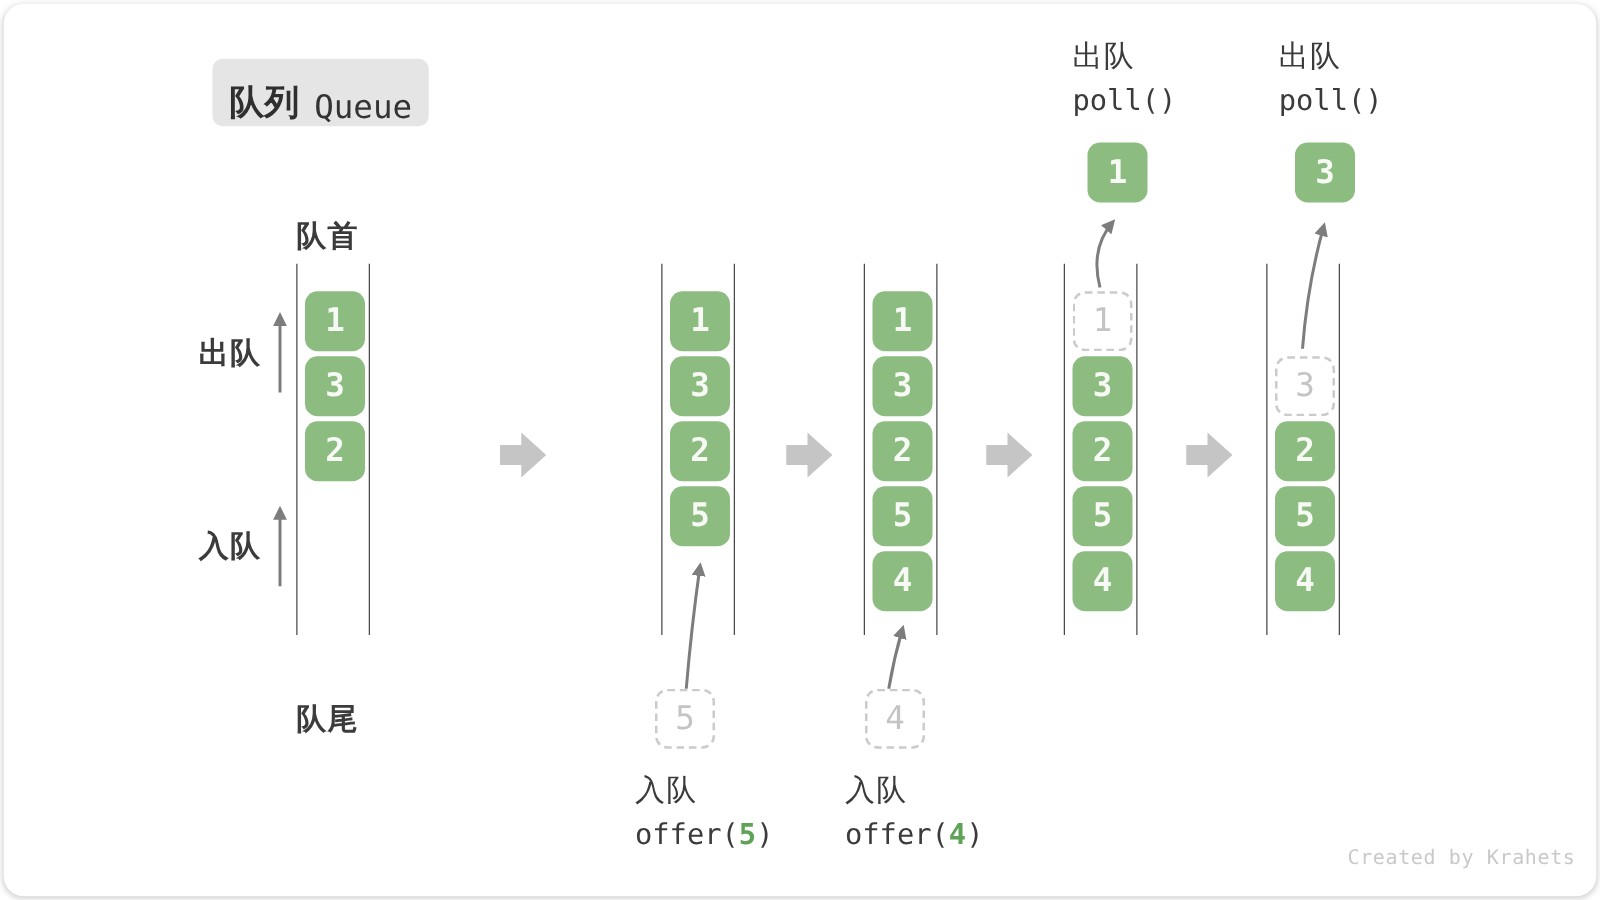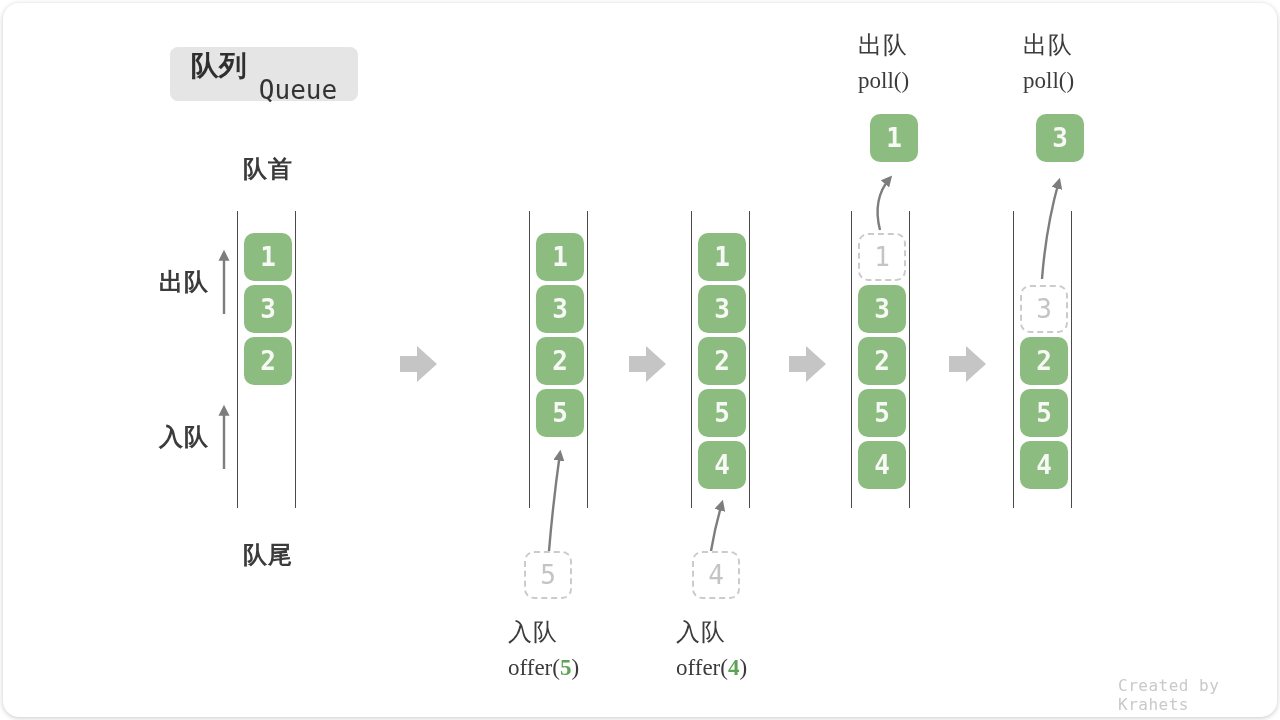--- a/index.html
+++ b/index.html
@@ -8,42 +8,42 @@
     --badge-bg:#E5E5E5; --arg-green:#5FA357; --watermark-gray:#C9C9C9;
   }
   *{margin:0;padding:0;box-sizing:border-box;}
   html,body{width:1280px;height:720px;background:#fff;overflow:hidden;
     font-family:"Liberation Sans","DejaVu Sans",sans-serif;}
   .canvas{position:absolute;inset:3px;background:#fff;border-radius:16px;
     box-shadow:0 1px 5px rgba(0,0,0,0.22);}
   .abs{position:absolute;}
   svg.overlay{position:absolute;left:0;top:0;width:1277px;height:714px;pointer-events:none;}
 
-  .title-badge{left:167px;top:44px;width:188px;height:54px;background:var(--badge-bg);
-    border-radius:8px;display:flex;align-items:flex-start;justify-content:center;gap:12px;}
+  .title-badge{left:167px;top:44px;width:173px;height:54px;background:var(--badge-bg);
+    border-radius:8px;display:flex;align-items:flex-end;justify-content:center;gap:12px;}
   .title-zh{font-weight:700;font-size:28px;color:#2F2F2F;}
   .title-en{font-family:"DejaVu Sans Mono","Liberation Mono",monospace;font-size:26px;color:#333;margin-top:28px;}
 
   .cjk{font-size:24px;font-weight:700;color:var(--ink);letter-spacing:1px;}
   .cjk-reg{font-size:24px;font-weight:400;color:var(--ink);letter-spacing:1px;}
   .code{font-family:"DejaVu Sans Mono","Liberation Mono",monospace;font-size:23px;color:var(--ink);}
   .arg{color:var(--arg-green);font-weight:700;}
 
   .tube{width:59px;height:297px;top:208px;border-left:1.5px solid var(--tube-line);
     border-right:1.5px solid var(--tube-line);}
 
   .cell{width:48px;height:48px;border-radius:10px;display:flex;align-items:center;justify-content:center;
     font-family:"DejaVu Sans Mono","Liberation Mono",monospace;font-size:26px;}
   .cell.green{background:var(--box-green);color:var(--box-text);font-weight:700;}
   .cell.dashed{border:2px dashed var(--dashed-border);color:var(--dashed-text);background:#fff;}
 
-  .op .line2{margin-top:7px;font-family:Liberation Serif, serif;}
-  .center62{width:62px;text-align:center;}
+  .op .line2{margin-top:7px;}
+  .center62{width:62px;text-align:left;margin-top:20px;}
   .watermark{font-family:"DejaVu Sans Mono","Liberation Mono",monospace;font-size:16px;
-    color:var(--watermark-gray);letter-spacing:0.5px;margin-left:40px;}
+    color:var(--watermark-gray);letter-spacing:0.5px;}
 </style>
 </head>
 <body>
 
 <div class="canvas">
 
   <svg class="overlay" viewBox="0 0 1277 714">
     <defs>
       <marker id="ah" viewBox="0 0 10 10" refX="7" refY="5" markerWidth="4.6" markerHeight="4.6" orient="auto-start-reverse" markerUnits="strokeWidth">
         <path d="M0,0 L10,5 L0,10 z" fill="#7D7D7D"></path>

